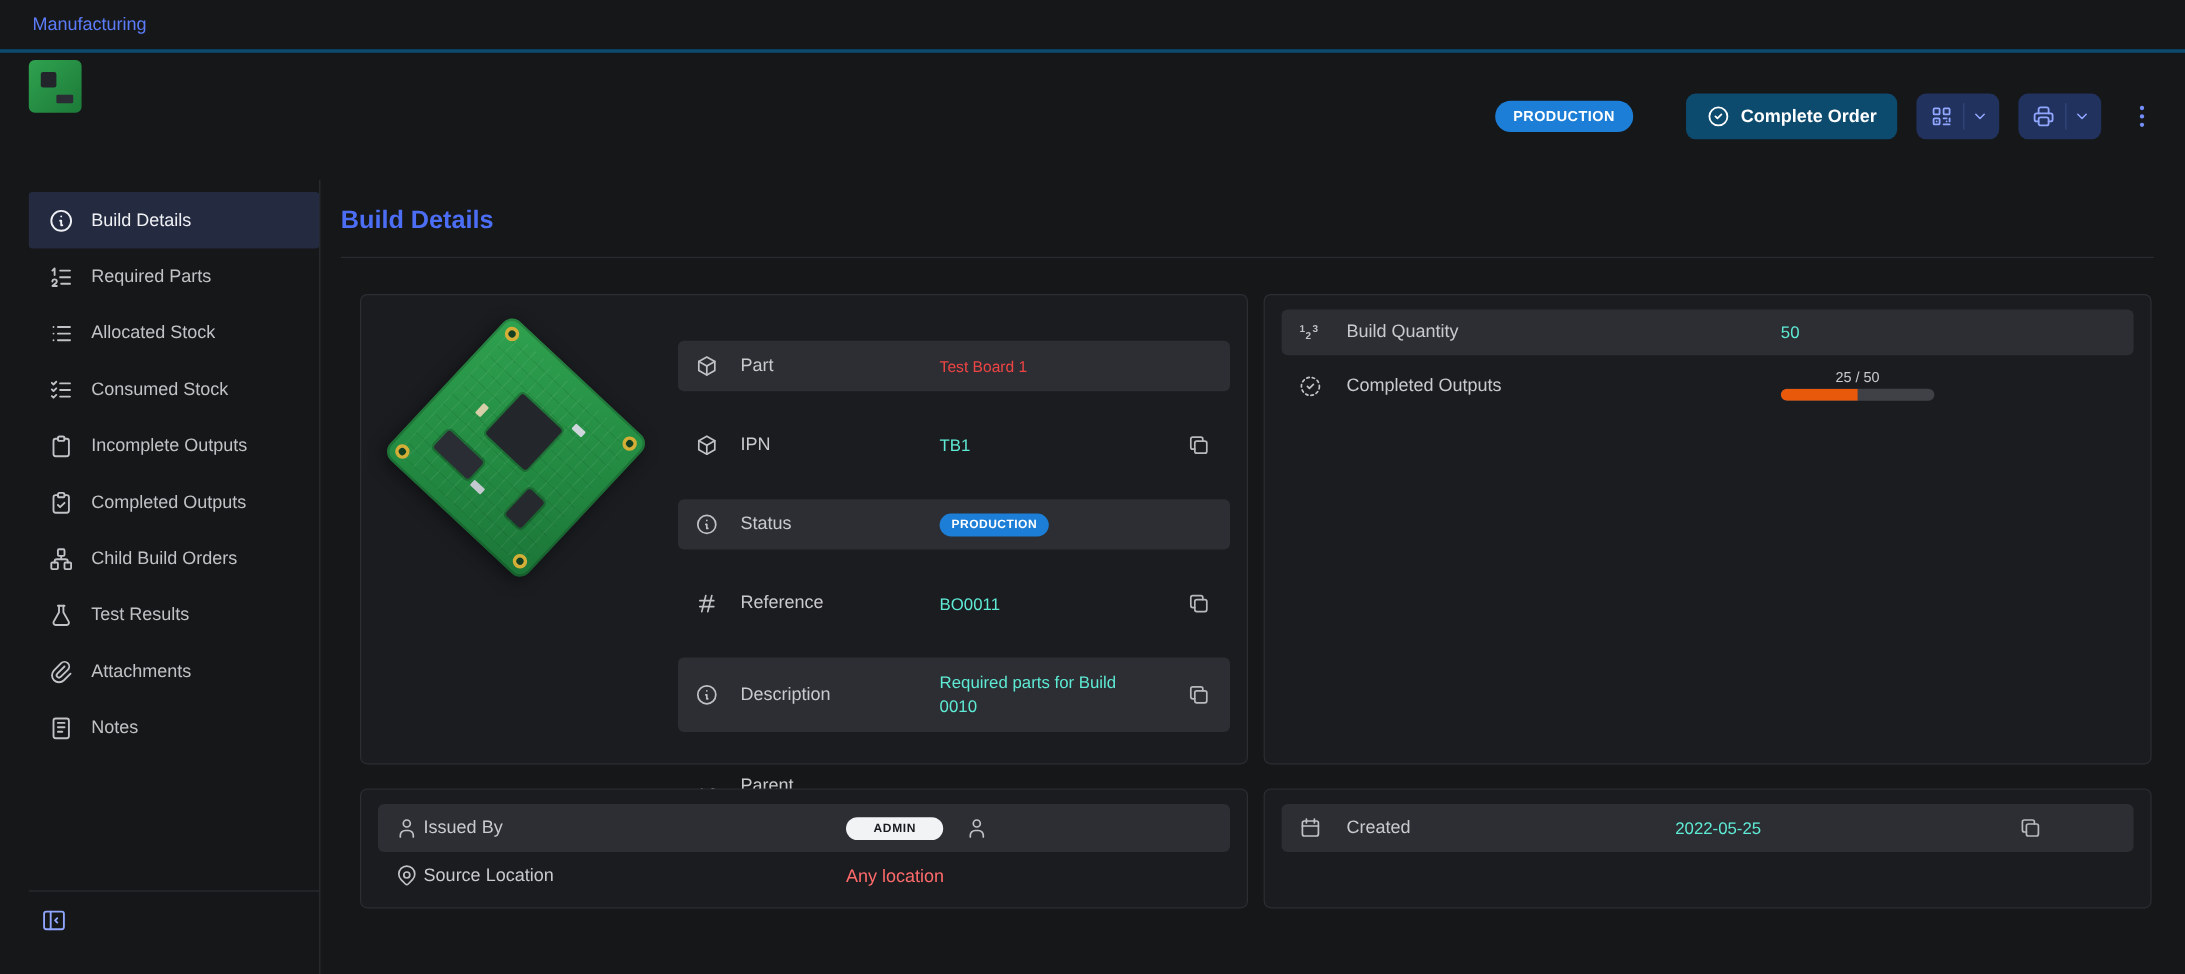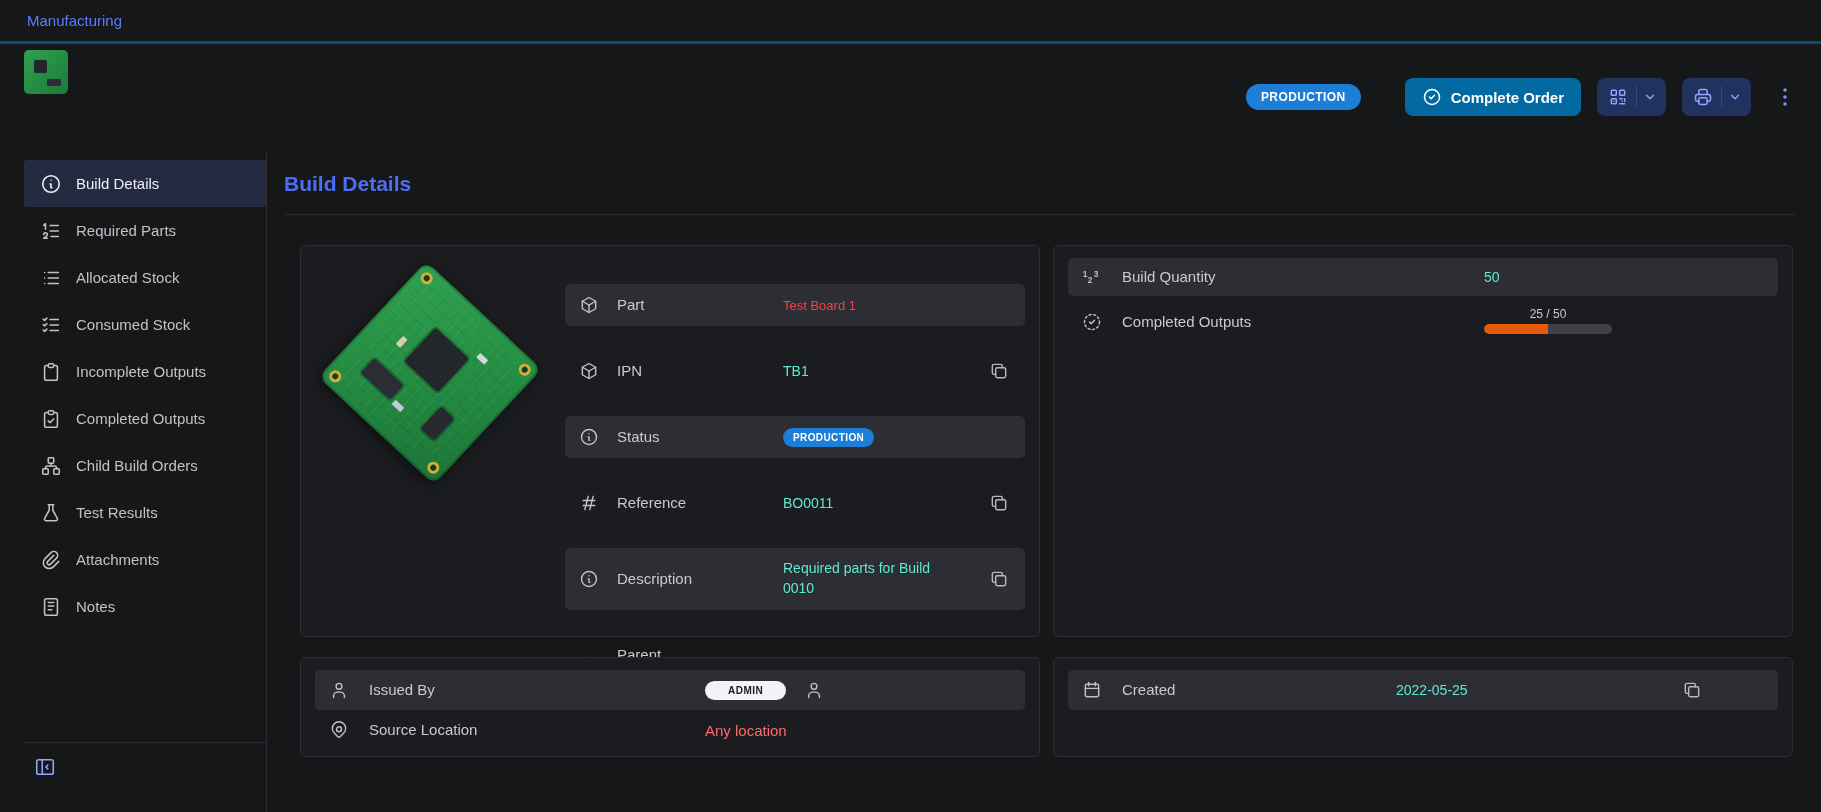--- a/index.html
+++ b/index.html
@@ -35,21 +35,21 @@
   .titles { margin-left:24px; }
   .page-h1 { color:#4c6ef5; font-size:25px; font-weight:bold; line-height:1.2; }
   .page-sub { color:#c1c2c5; font-size:16px; margin-top:9px; }
 
   .header-right { margin-left:auto; display:flex; align-items:center; gap:16px; }
   .status-pill {
     background:#1c7ed6; color:#fff; font-size:12px; font-weight:bold;
     letter-spacing:.4px; padding:6px 15px; border-radius:15px; margin-right:28px;
   }
   .btn-complete {
-    background:#0369a1; color:#fff; border:none; cursor:pointer;
+    background:#0c4a6e; color:#fff; border:none; cursor:pointer;
     height:38px; border-radius:8px; padding:0 17px;
     display:flex; align-items:center; gap:9px;
     font-size:15px; font-weight:bold; font-family:inherit;
   }
   .split-btn {
     background:#21325e; height:38px; border-radius:8px;
     display:flex; align-items:center; color:#91a7ff; cursor:pointer;
   }
   .split-main { padding:0 8px 0 11px; display:flex; }
   .split-divider { width:1px; height:22px; background:#35497e; }
@@ -142,21 +142,21 @@
     align-items:center; min-height:38px; padding:2px 14px; border-radius:5px;
   }
   .qrow.tallq { min-height:52px; }
   .progress-wrap { width:128px; }
   .progress-label { font-size:12px; color:#c9cacd; text-align:center; margin-bottom:3px; }
   .progress-track { height:10px; border-radius:5px; background:#3f4147; overflow:hidden; }
   .progress-fill { height:100%; background:#e8590c; border-radius:5px 0 0 5px; }
 
   
   .irow {
-    display:grid; grid-template-columns:20px 1fr 306px; column-gap:20px;
+    display:grid; grid-template-columns:20px 1fr 306px; column-gap:4px;
     align-items:center; min-height:40px; padding:2px 14px; border-radius:5px;
   }
   .issued-value { display:flex; align-items:center; gap:18px; }
   .badge-admin {
     display:inline-block; background:#f1f3f5; color:#1a1b1e; font-size:10px; font-weight:bold;
     letter-spacing:.5px; padding:4px 23px; border-radius:11px;
   }
   .loc-red { color:#ff6b6b; font-size:15px; }
 
   

